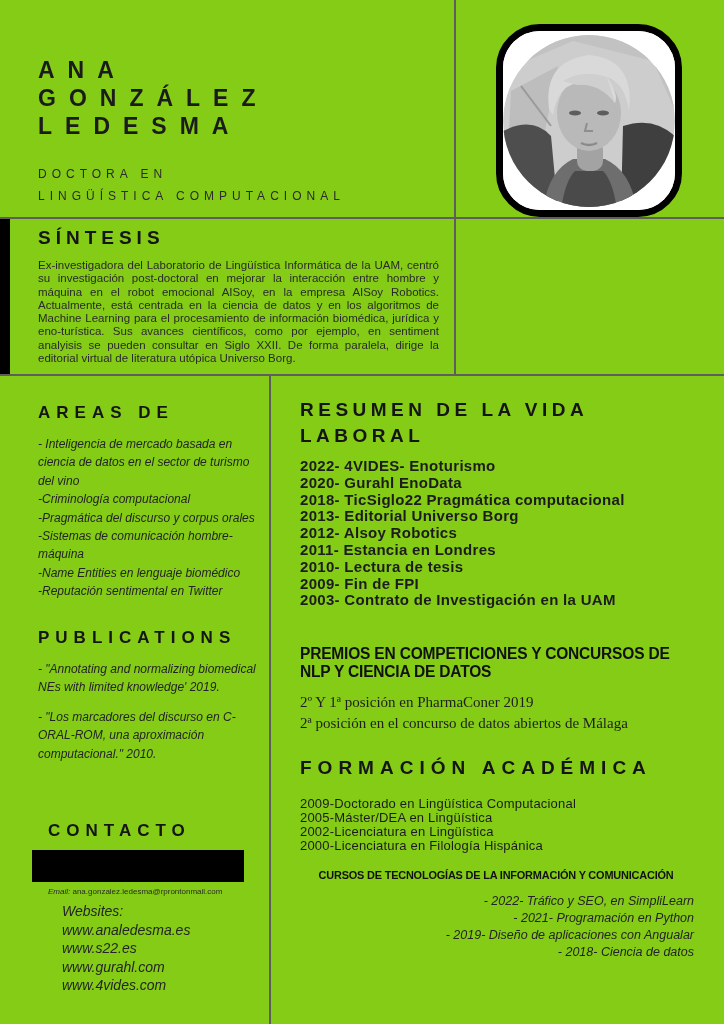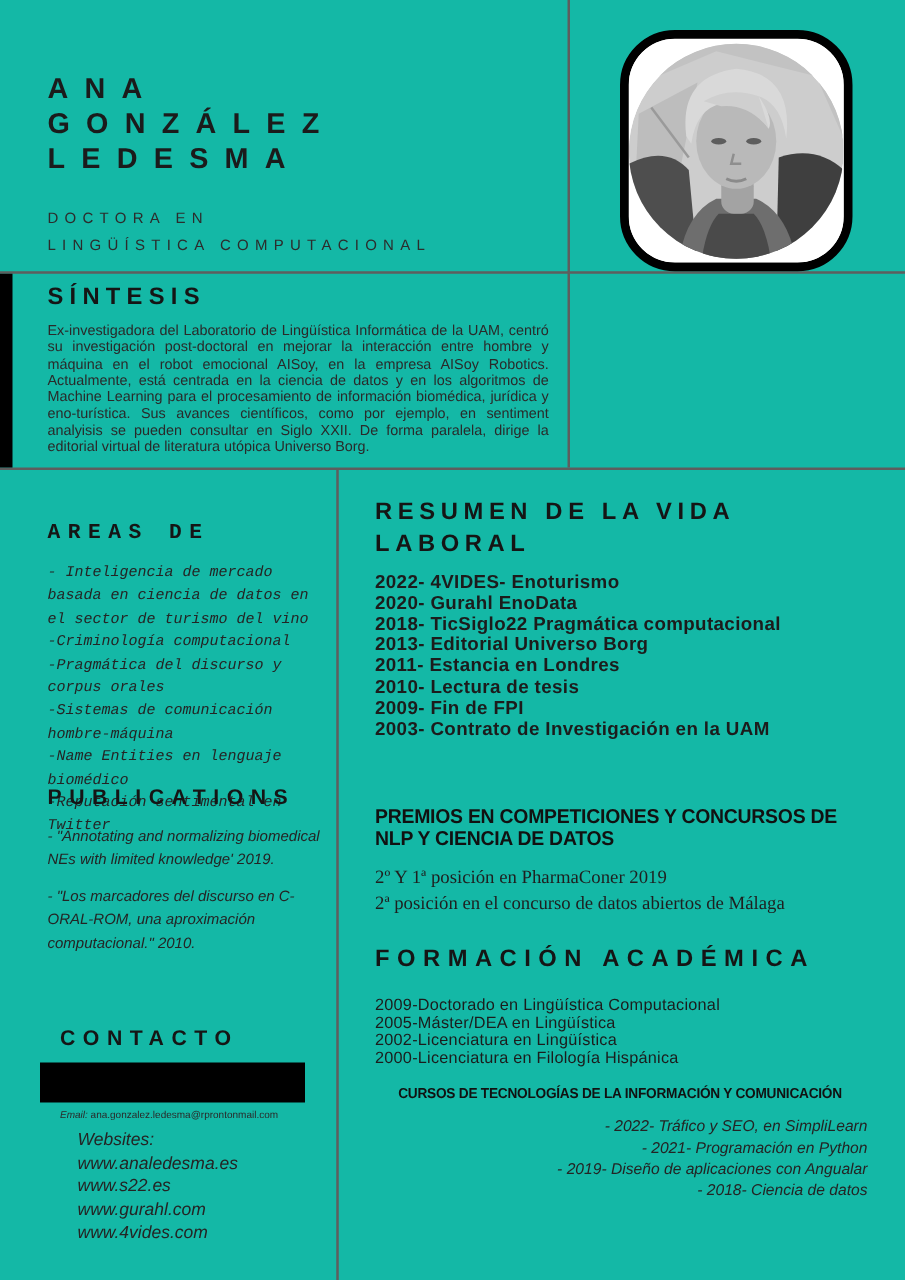--- a/index.html
+++ b/index.html
@@ -4,21 +4,21 @@
 <style>
   * { margin: 0; padding: 0; box-sizing: border-box; }
   html, body { background: #e8e8e8; }
   body { font-family: "Liberation Sans", sans-serif; }
 
   .page {
     position: relative;
     width: 724px;
     height: 1024px;
     margin: 0 auto;
-    background: #14b8a6;
+    background: #84cc16;
     overflow: hidden;
     color: #1e1e1e;
   }
 
   
   .vline-header {
     position: absolute; left: 454px; top: 0;
     width: 2px; height: 374px; background: #5e5e5e;
   }
   .hline-top {
@@ -77,21 +77,21 @@
   
   .sintesis { position: absolute; left: 38px; top: 227px; width: 401px; }
   .sintesis .title { font-size: 19px; letter-spacing: 5px; }
   .sintesis p {
     margin-top: 11px;
     font-size: 11.5px; line-height: 13.3px;
     text-align: justify; color: #2a2a2a;
   }
 
   
-  .areas { position: absolute; left: 38px; top: 416px; width: 224px; font-family: Liberation Mono, monospace; }
+  .areas { position: absolute; left: 38px; top: 402px; width: 224px; }
   .italic-list { margin-top: 12px; font-style: italic; font-size: 12px; line-height: 18.4px; color: #242424; }
   .publications { position: absolute; left: 38px; top: 627px; width: 226px; }
   .publications .italic-list div { margin-bottom: 11px; }
   .contacto { position: absolute; left: 48px; top: 820px; width: 226px; }
   .redaction-bar {
     margin-top: 9px; margin-left: -16px;
     width: 212px; height: 32px; background: #000;
   }
   .email-line { margin-top: 5px; font-size: 8px; color: #2a2a2a; white-space: nowrap; }
   .email-line .lbl { font-weight: 400; font-style: italic; }
@@ -214,20 +214,21 @@
   <div class="resumen">
     <div class="sec-title-lg">
       <div>RESUMEN DE LA VIDA</div>
       <div>LABORAL</div>
     </div>
     <div class="job-list">
       <div>2022- 4VIDES- Enoturismo</div>
       <div>2020- Gurahl EnoData</div>
       <div>2018- TicSiglo22 Pragmática computacional</div>
       <div>2013- Editorial Universo Borg</div>
+      <div>2012- Alsoy Robotics</div>
       <div>2011- Estancia en Londres</div>
       <div>2010- Lectura de tesis</div>
       <div>2009- Fin de FPI</div>
       <div>2003- Contrato de Investigación en la UAM</div>
     </div>
   </div>
 
   <div class="premios">
     <div class="sec-title-cond">
       <div>PREMIOS EN COMPETICIONES Y CONCURSOS DE</div>

